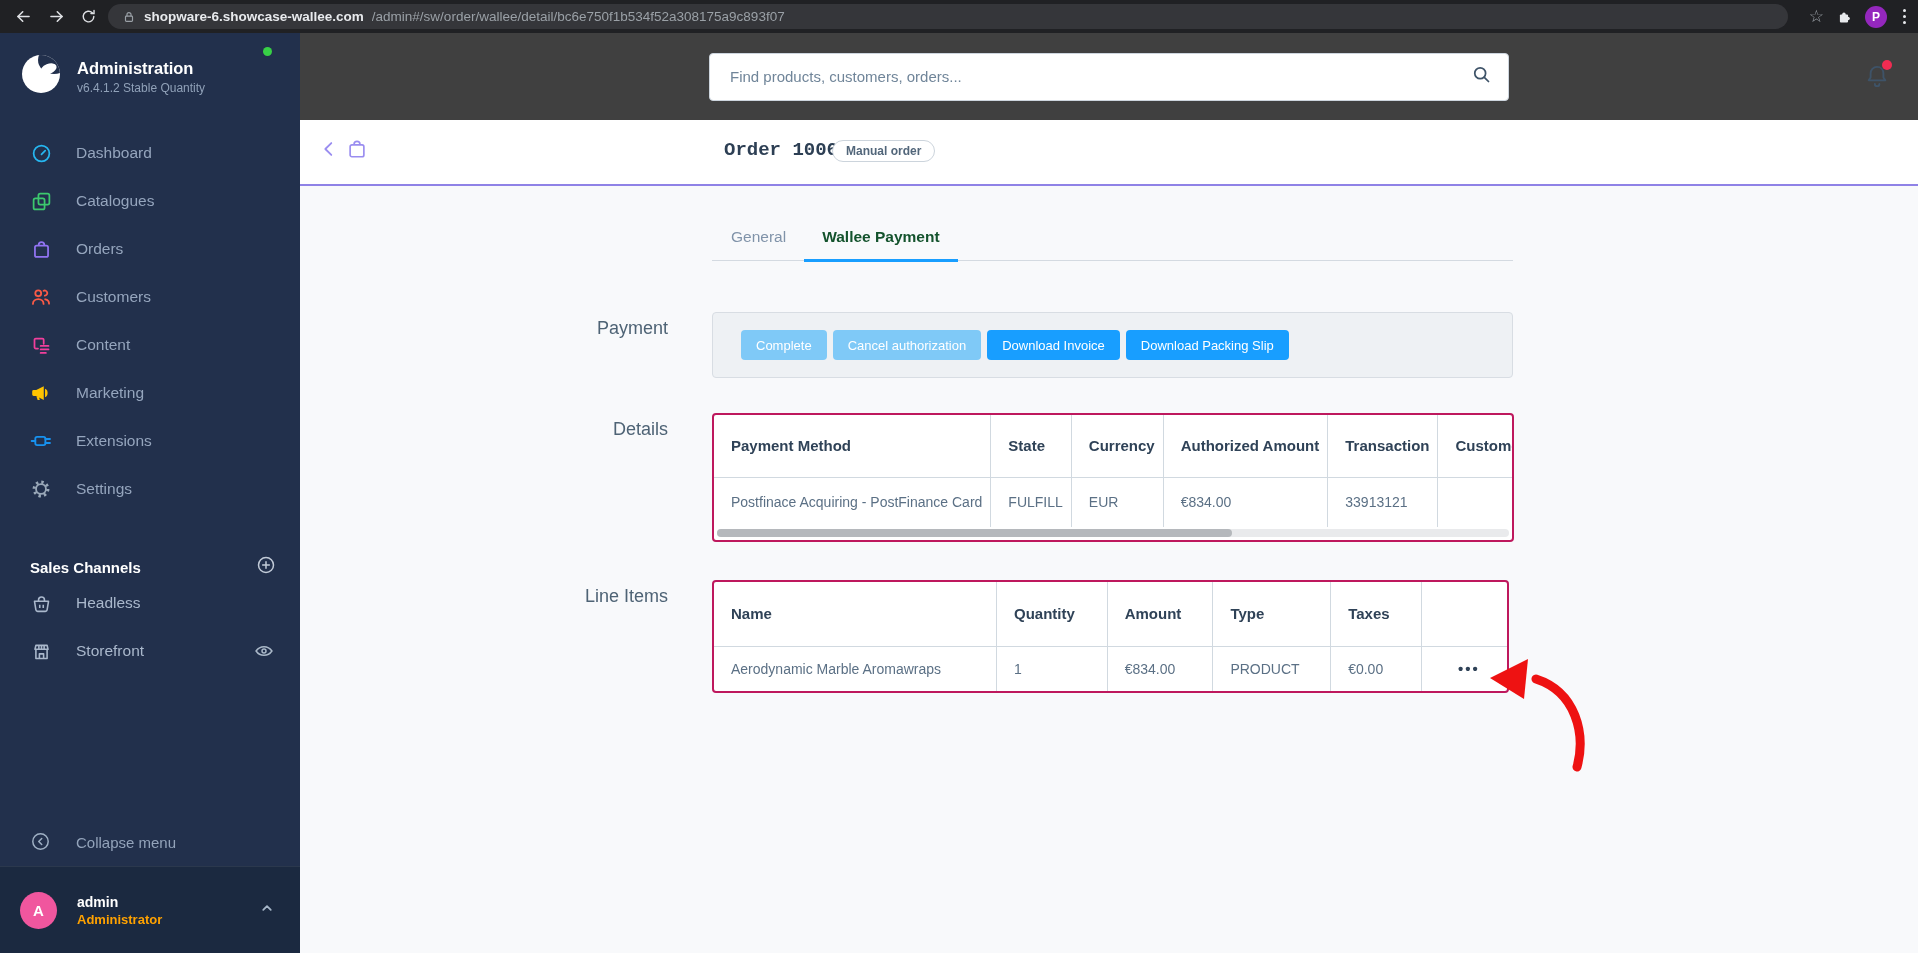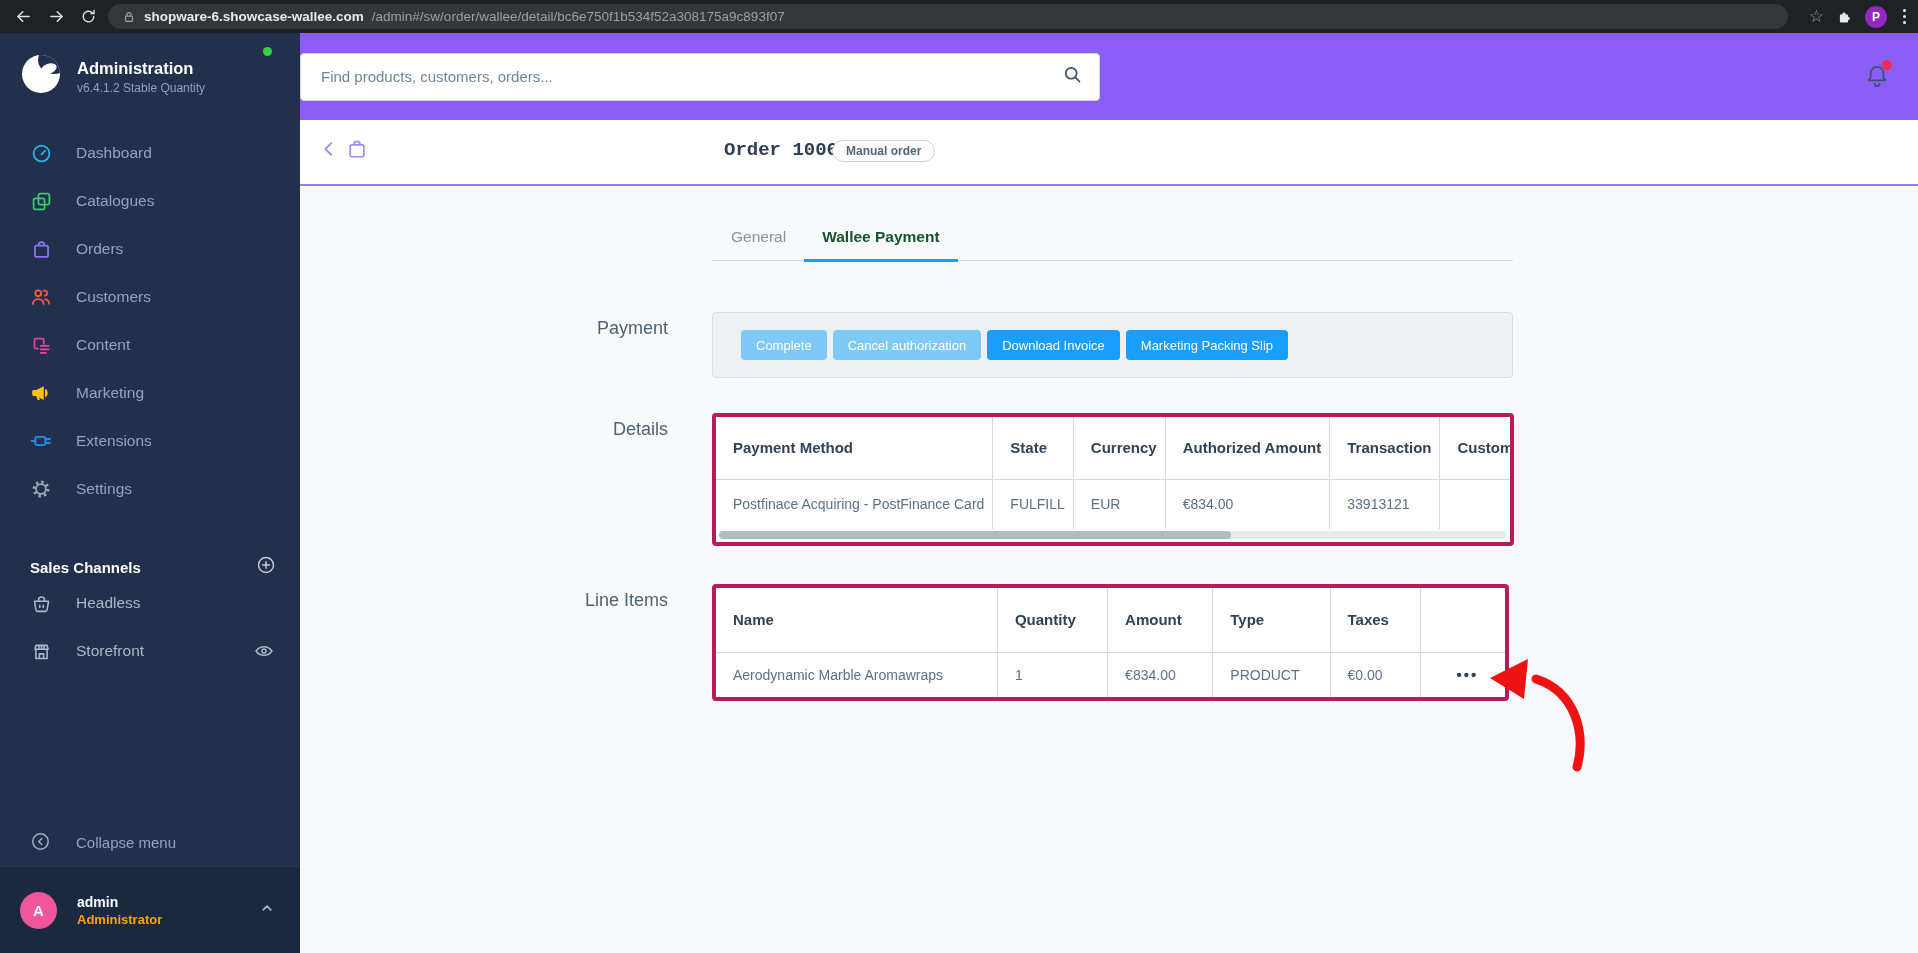--- a/index.html
+++ b/index.html
@@ -45,21 +45,21 @@
   .collapse-row .ico { width:22px; height:22px; margin-right:24px; }
   .user-row { height:87px; background:#1b2940; border-top:1px solid rgba(255,255,255,0.07); display:flex; align-items:center; padding:0 24px 0 20px; position:relative; cursor:pointer; }
   .avatarA { width:37px; height:37px; border-radius:50%; background:#f0569e; color:#fff; font-size:15px; font-weight:bold; display:flex; align-items:center; justify-content:center; }
   .user-meta { margin-left:20px; }
   .user-name { color:#fff; font-size:14px; font-weight:bold; }
   .user-role { color:#ffa200; font-size:13px; margin-top:2px; font-weight:bold; }
   .chev-up { position:absolute; right:24px; }
 
   
   .main { flex:1; position:relative; display:flex; flex-direction:column; background:#fff; }
-  .topbar { height:87px; display:flex; align-items:center; justify-content:flex-start; position:relative; background:#8b5cf6; }
+  .topbar { height:87px; display:flex; align-items:center; justify-content:center; position:relative; background:#404040; }
   .searchbox { width:800px; height:48px; border:1px solid #cdd5de; border-radius:4px; background:#fff; display:flex; align-items:center; padding:0 16px 0 20px; }
   .searchbox input { flex:1; border:none; outline:none; font-size:15px; color:#2d3f54; font-family:"Liberation Sans",sans-serif; background:transparent; }
   .searchbox input::placeholder { color:#708599; opacity:1; }
   .bell-wrap { position:absolute; right:28px; top:30px; cursor:pointer; }
   .bell-dot { position:absolute; right:-2px; top:-3px; width:10px; height:10px; border-radius:50%; background:#f12c52; }
 
   .smartbar { height:64px; position:relative; background:#fff; }
   .sb-back { position:absolute; left:18px; top:18px; cursor:pointer; }
   .sb-bag { position:absolute; left:46px; top:18px; cursor:pointer; }
   .sb-title { position:absolute; left:424px; top:19px; font-size:19px; font-weight:bold; color:#2d3f54;font-family:Liberation Mono, monospace; }
@@ -78,21 +78,21 @@
   .section { display:flex; margin-top:35px; }
   .section.pay { margin-top:51px; }
   .section.li { margin-top:38px; }
   .sec-label { width:412px; padding:6px 44px 0 0; text-align:right; font-size:18px; color:#4e6375; flex-shrink:0; }
 
   .payment-card { width:801px; height:66px; background:#eef1f4; border:1px solid #d8dde3; border-radius:4px; display:flex; align-items:center; padding-left:28px; gap:6px; }
   .btn { height:30px; border:none; border-radius:4px; color:#fff; font-size:13px; font-weight:normal; padding:0 15px; font-family:"Liberation Sans",sans-serif; cursor:pointer; }
   .btn.light { background:#7fc9f7; }
   .btn.primary { background:#189eff; }
 
-  .table-card { background:#fff; border:4px solid #be185d; border-radius:4px; overflow:hidden; }
+  .table-card { background:#fff; border:2px solid #be185d; border-radius:4px; overflow:hidden; }
   .table-card.details { width:802px; }
   .table-card.items { width:797px; }
   table { border-collapse:collapse; table-layout:fixed; }
   th { text-align:left; font-size:15px; color:#2f4257; padding:0 8px 0 17px; white-space:nowrap; overflow:hidden; border-right:1px solid #d1d9e0; border-bottom:1px solid #d1d9e0; }
   th:last-child, td:last-child { border-right:none; }
   td { font-size:14px; color:#5b7085; padding:0 8px 0 17px; white-space:nowrap; overflow:hidden; border-right:1px solid #d1d9e0; }
   .details thead tr { height:62px; } .details tbody tr { height:50px; }
   .items thead tr { height:64px; } .items tbody tr { height:45px; }
   .ctx-btn { width:100%; text-align:center; color:#2f4257; font-weight:bold; font-size:15px; letter-spacing:2px; cursor:pointer; }
   .hscroll { height:8px; margin:2px 3px 3px 3px; background:#e9eaec; border-radius:4px; position:relative; }
@@ -337,21 +337,21 @@
         <div class="tab first">General</div>
         <div class="tab active">Wallee Payment</div>
       </div>
 
       <div class="section pay">
         <div class="sec-label">Payment</div>
         <div class="payment-card">
           <button class="btn light">Complete</button>
           <button class="btn light">Cancel authorization</button>
           <button class="btn primary">Download Invoice</button>
-          <button class="btn primary">Marketing Packing Slip</button>
+          <button class="btn primary">Download Packing Slip</button>
         </div>
       </div>
 
       <div class="section">
         <div class="sec-label">Details</div>
         <div class="table-card details">
           <table>
             <colgroup>
                 <col style="width:271px">
                 <col style="width:88px">

